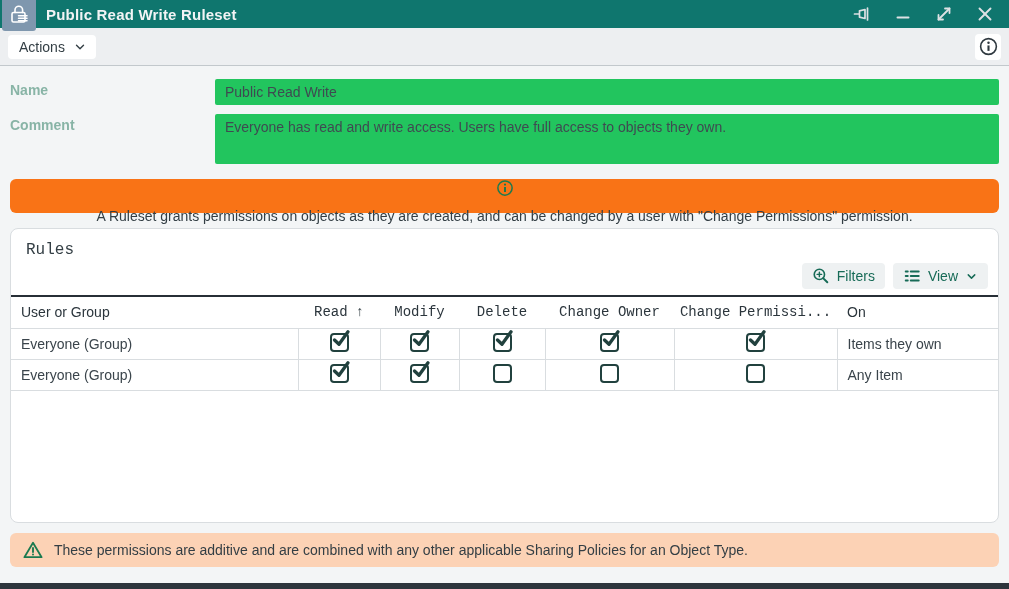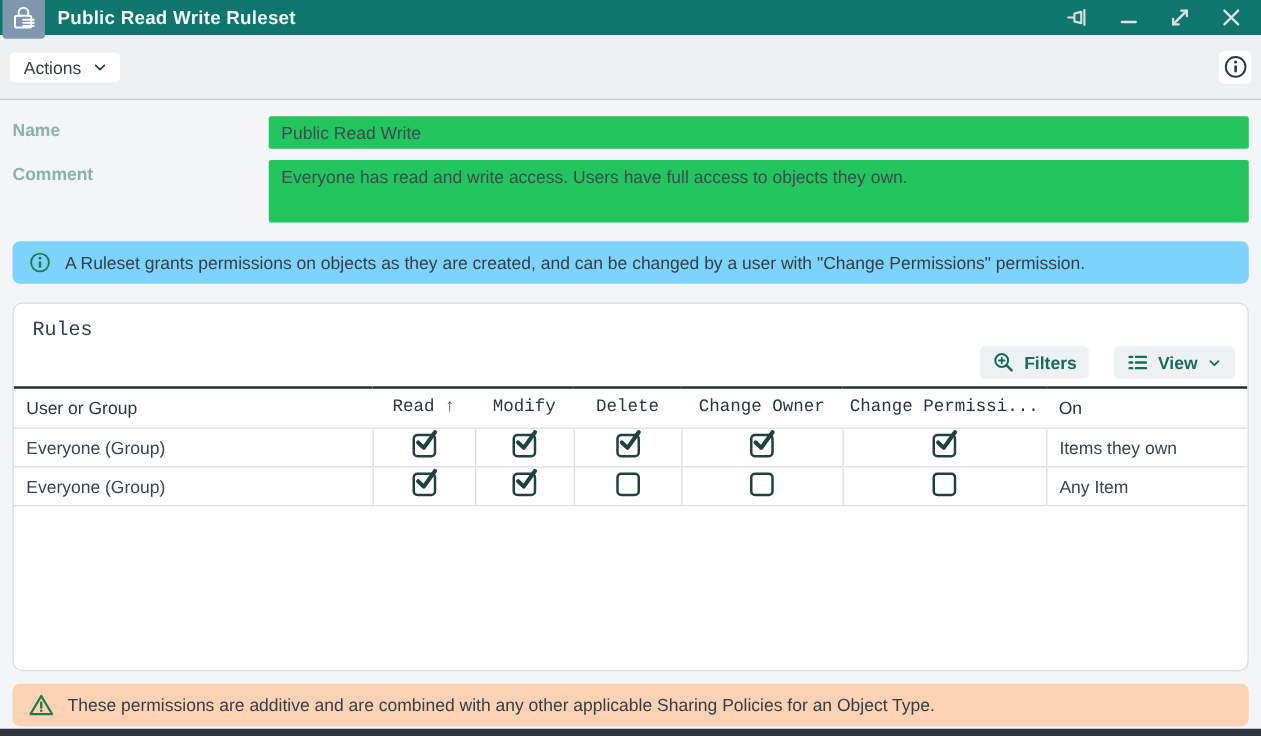--- a/index.html
+++ b/index.html
@@ -14,47 +14,47 @@
   
   .titlebar { height:28px; background:#0f766e; display:flex; align-items:center; }
   .app-icon { width:34px; height:34px; margin:2px 0 2px 2px; background:#7f97ae; border-radius:3px;
               display:flex; align-items:center; justify-content:center; flex:0 0 auto; }
   .win-title { color:#f2f4f5; font-size:15px; font-weight:700; margin-left:10px; flex:1;
                white-space:nowrap; letter-spacing:.2px; }
   .win-controls { display:flex; align-items:center; gap:21px; margin-right:14px; }
   .win-controls .wc { width:20px; height:20px; display:flex; align-items:center; justify-content:center; cursor:pointer; }
 
   
-  .toolbar { height:52px; background:#edeff1; border-bottom:1px solid #c2c8cc;
+  .toolbar { height:38px; background:#edeff1; border-bottom:1px solid #c2c8cc;
              display:flex; align-items:center; padding:0 8px; }
   .actions-btn { background:#ffffff; border-radius:4px; padding:4px 9px 4px 11px; display:inline-flex;
                  align-items:center; gap:8px; color:#333e44; font-size:14px; cursor:pointer; }
   .info-btn { margin-left:auto; width:26px; height:26px; background:#ffffff; border-radius:4px;
               display:flex; align-items:center; justify-content:center; cursor:pointer; }
 
   
   .content { padding:0 10px; }
 
   .form-row { display:flex; }
   .form-row.name { margin-top:13px; }
   .form-row.comment { margin-top:9px; }
   .form-label { width:205px; flex:0 0 auto; color:#88b4a6; font-weight:700; padding-top:3px; }
   .form-value { flex:1; background:#22c55e; border-radius:2px; padding:3px 10px; line-height:20px; color:#3f4a51; }
   .form-row.comment .form-value { min-height:50px; }
 
   .banner { display:flex; align-items:center; gap:11px; border-radius:6px; height:34px; padding:0 13px; }
-  .banner.info { background:#7dd3fc; margin-top:15px; }
+  .banner.info { background:#f97316; margin-top:15px;flex-direction:column; }
   .banner.warn { background:#fcd2b5; margin-top:10px; }
   .banner .b-text { color:#333e44; }
 
   
   .panel { margin-top:15px; height:295px; background:#ffffff; border:1px solid #d9dde0;
            border-radius:8px; overflow:hidden; display:flex; flex-direction:column; }
   .panel-title { font-size:16px; margin:12px 0 0 15px; color:#333e44;font-family:Liberation Mono, monospace; }
-  .panel-actions { display:flex; justify-content:flex-end; align-items:center; gap:20px; margin:4px 10px 6px 0;font-weight:bold; }
+  .panel-actions { display:flex; justify-content:flex-end; align-items:center; gap:8px; margin:4px 10px 6px 0; }
   .chip-btn { background:#eef1f2; border-radius:4px; padding:4px 10px; display:inline-flex; align-items:center;
               gap:7px; color:#176b57; font-size:14px; cursor:pointer; }
 
   table.rules { width:100%; border-collapse:collapse; table-layout:fixed; font-size:14px; }
   thead th { border-top:2px solid #272f36; border-bottom:1px solid #d9dde0; height:32px;
              font-weight:400; color:#2b353c; cursor:pointer; }
   th.left, td.c-user, td.c-on { text-align:left; padding-left:10px; }
   th.center, td.c-cb { text-align:center;font-family:Liberation Mono, monospace; }
   tbody td { height:31px; border-bottom:1px solid #d9dde0; color:#3a444b; vertical-align:middle; }
   tbody td + td { border-left:1px solid #d9dde0; }

